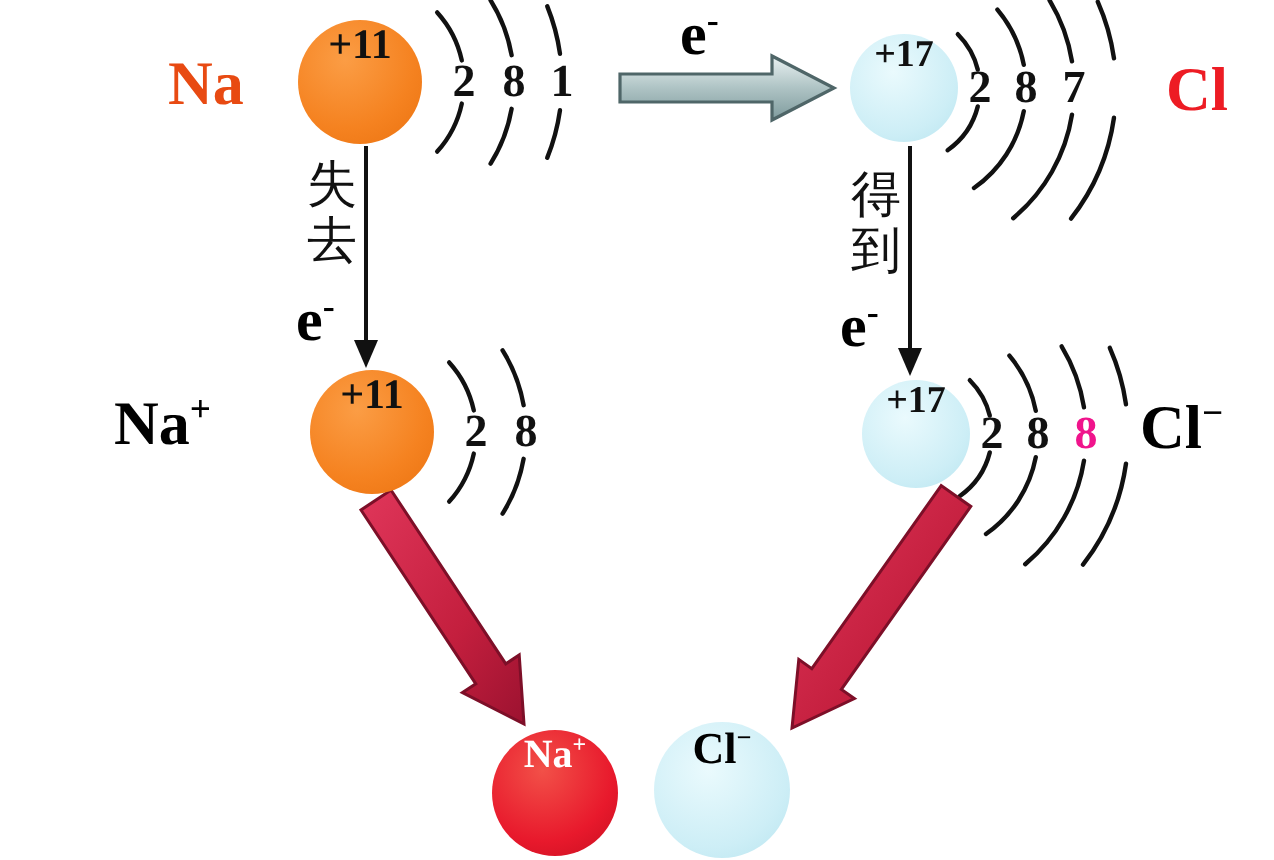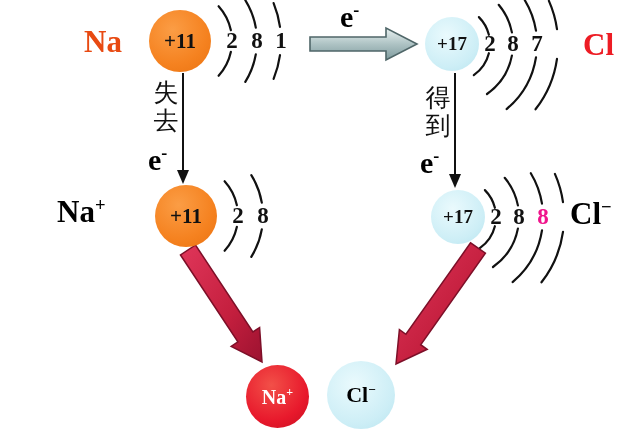--- a/index.html
+++ b/index.html
@@ -3,21 +3,21 @@
 <meta charset="utf-8">
 <style>
   html,body { margin:0; padding:0; background:#fff; }
   .canvas {
     position:relative; width:637px; height:430px; background:#ffffff;
     overflow:hidden; font-family:"Liberation Serif","DejaVu Serif",serif;
   }
   .abs { position:absolute; }
   .ctr { transform:translate(-50%,-50%); }
   .atom {
-    border-radius:50%; display:flex; align-items:center; justify-content:center;
+    border-radius:50%; display:flex; justify-content:center;
     font-weight:bold; color:#111;
   }
   .orange { background: radial-gradient(circle at 38% 32%, #fb9d45, #f58220 60%, #ea7210); }
   .cyan   { background: radial-gradient(circle at 40% 35%, #eafafd, #cdeef6 65%, #b7e4ef); }
   .redion { background: radial-gradient(circle at 40% 32%, #f25048, #e8192c 62%, #c60e20); }
   .num  { font-weight:bold; font-size:23px; color:#111; white-space:nowrap; }
   .pink { color:#f0148c; }
   .sym  { font-weight:bold; white-space:nowrap; }
   .cjk  { font-family:"DejaVu Sans","Liberation Sans",sans-serif; font-size:25px; color:#111; }
   .elab { font-weight:bold; font-size:30px; color:#000; }

